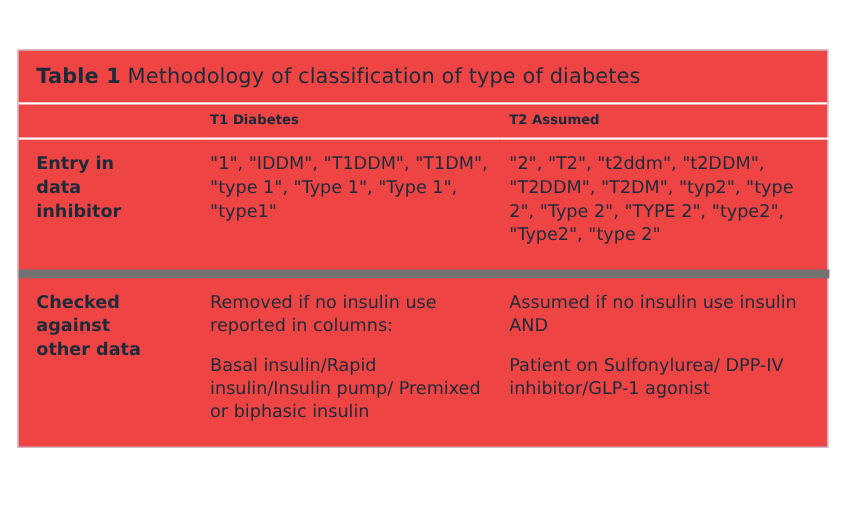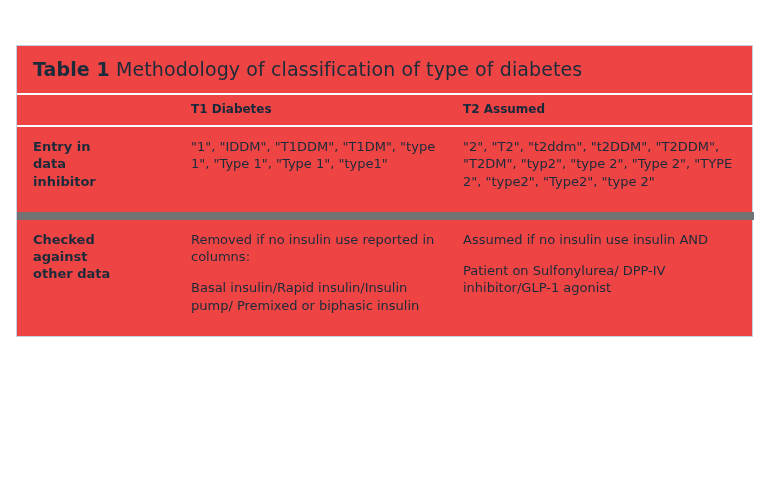--- a/index.html
+++ b/index.html
@@ -57,21 +57,21 @@
     color: #16293b;
     padding: 7px 8px 9px 8px;
     vertical-align: bottom;
   }
   thead th.lbl-col { padding-left: 16px; }
   thead tr {
     border-bottom: 2px solid #ffffff;
   }
   tbody td {
     vertical-align: top;
-    font-size: 13px;
+    font-size: 16px;
     color: #1b2b3a;
     padding: 11px 10px 22px 8px;
     line-height: 1.33;
   }
   tbody td.lbl-col {
     font-weight: bold;
     padding-left: 16px;
     padding-right: 4px;
   }
   tbody tr.row-sep {

